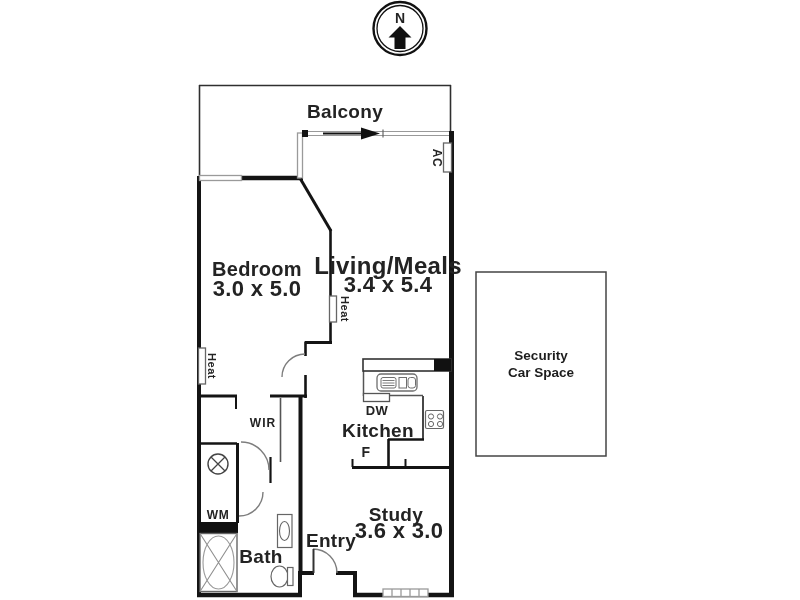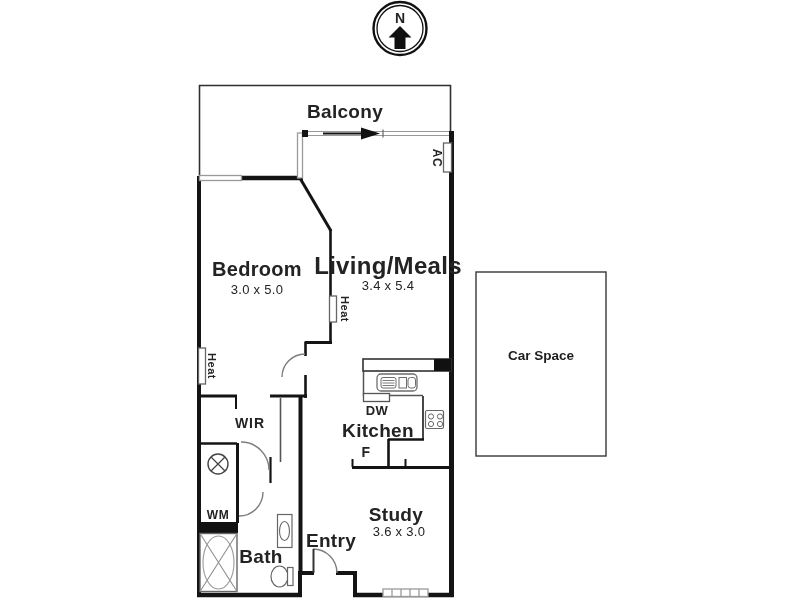--- a/index.html
+++ b/index.html
@@ -9,21 +9,21 @@
     font-family:"Liberation Sans", sans-serif;color:#232323;overflow:hidden;
   }
   #plan-svg{position:absolute;left:0;top:0;width:800px;height:600px;}
   .lbl{
     position:absolute;white-space:nowrap;color:#232323;
     transform:translate(-50%,-50%);font-weight:600;letter-spacing:.3px;
     line-height:1;
   }
   .lbl.rot-cw{transform:translate(-50%,-50%) rotate(90deg);}
   .lbl.big{font-size:19px;}
-  .lbl.dim{font-size:13px;font-weight:400;}
+  .lbl.dim{font-size:22px;font-weight:700;}
   .lbl.small{font-size:13px;}
   .lbl.tiny{font-size:11px;letter-spacing:.5px;}
   #carspace-text{
     position:absolute;left:476px;top:347px;width:130px;text-align:center;
     font-size:13.5px;font-weight:600;line-height:17px;color:#1d1d1d;
   }
   #n-label{font-size:14px;font-weight:800;letter-spacing:0;}
 </style>
 </head>
 <body>
@@ -167,24 +167,25 @@
 
 <div class="lbl big" style="left:378px;top:430px;text-align:right;">Kitchen</div>
 <div class="lbl small" style="left:377px;top:410px;">DW</div>
 <div class="lbl small" style="left:366px;top:452px;font-size:14px;">F</div>
 
 <div class="lbl big" style="left:396px;top:514px;">Study</div>
 <div class="lbl dim" style="left:399px;top:531px;">3.6 x 3.0</div>
 
 <div class="lbl big" style="left:331px;top:540px;">Entry</div>
 <div class="lbl big" style="left:261px;top:556px;">Bath</div>
-<div class="lbl small" style="left:250px;top:423px;font-size:14px;letter-spacing:1px;">WIR</div>
+<div class="lbl small" style="left:263px;top:423px;font-size:12px;letter-spacing:1px;">WIR</div>
 <div class="lbl tiny" style="left:218px;top:515px;font-size:12px;">WM</div>
 
 <div class="lbl tiny rot-cw" style="left:211px;top:366px;">Heat</div>
 <div class="lbl tiny rot-cw" style="left:344px;top:309px;">Heat</div>
 <div class="lbl tiny rot-cw" style="left:437px;top:158px;font-size:12px;">AC</div>
 
 <div id="carspace-text">
+  <div>Security</div>
   <div>Car Space</div>
 </div>
 
 </div>
 
 </body></html>

